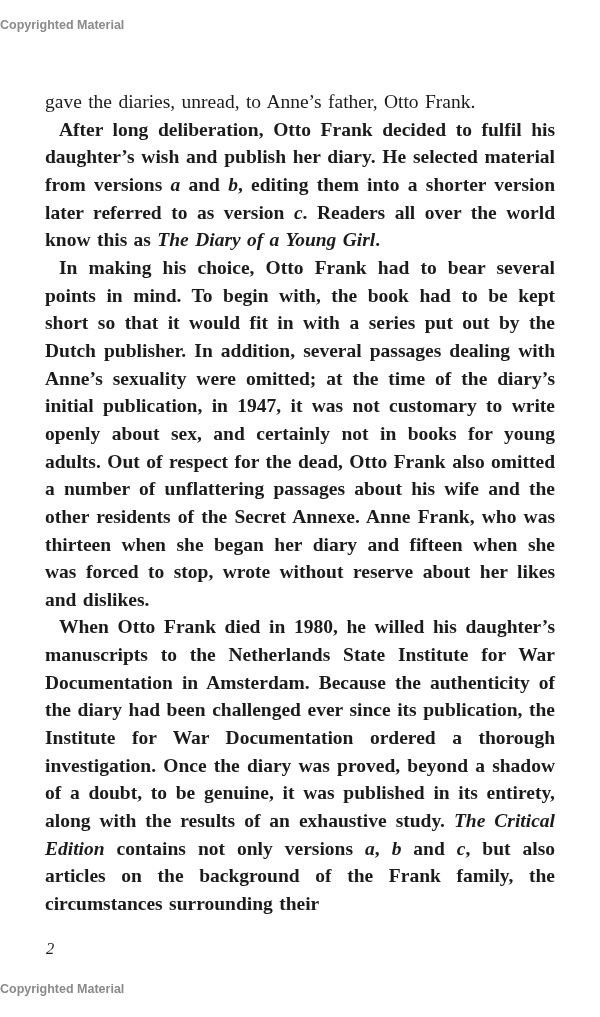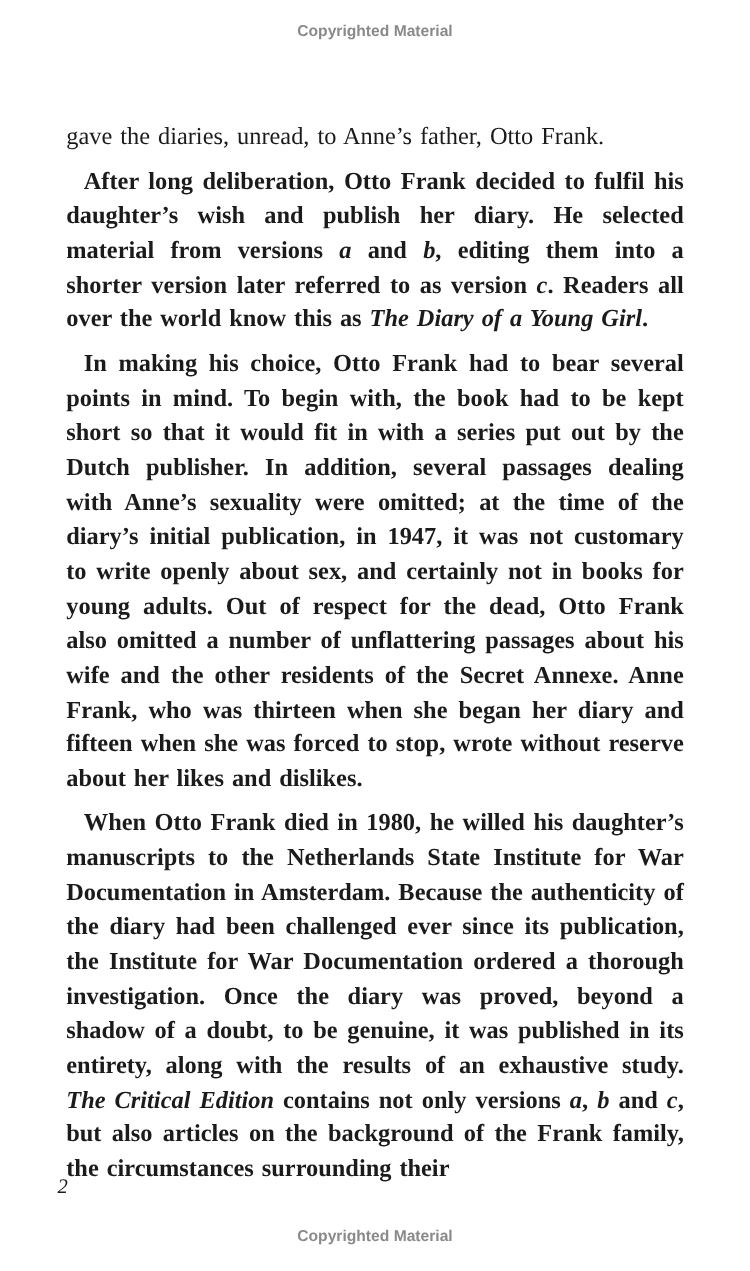--- a/index.html
+++ b/index.html
@@ -8,42 +8,42 @@
     height: 1017px;
     position: relative;
     background: var(--page-bg, #ffffff);
     font-family: "Liberation Serif", "DejaVu Serif", serif;
     overflow: hidden;
   }
   .copyright-notice {
     position: absolute;
     left: 0;
     width: 100%;
-    text-align: center;
+    text-align: left;
     font-family: "Liberation Sans", "DejaVu Sans", sans-serif;
     font-weight: bold;
     font-size: 12.5px;
     letter-spacing: 0px;
     color: var(--copyright-color, #8a8a8a);
   }
   .copyright-top { top: 18px; }
   .copyright-bottom { top: 982px; }
   .text-block {
     position: absolute;
     left: 45px;
     top: 88px;
     width: 510px;
     font-size: 19.5px;
     line-height: 27.65px;
     color: var(--text-color, #1b1b1b);
     text-align: justify;
     word-spacing: 1.5px;
   }
   .text-block p {
-    margin: 8px;
+    margin: 0;
     padding: 0;
   }
   .text-block p.indented {
     text-indent: 14px;
     font-weight: bold;
   }
   .text-block em {
     font-style: italic;
   }
   .page-number {

